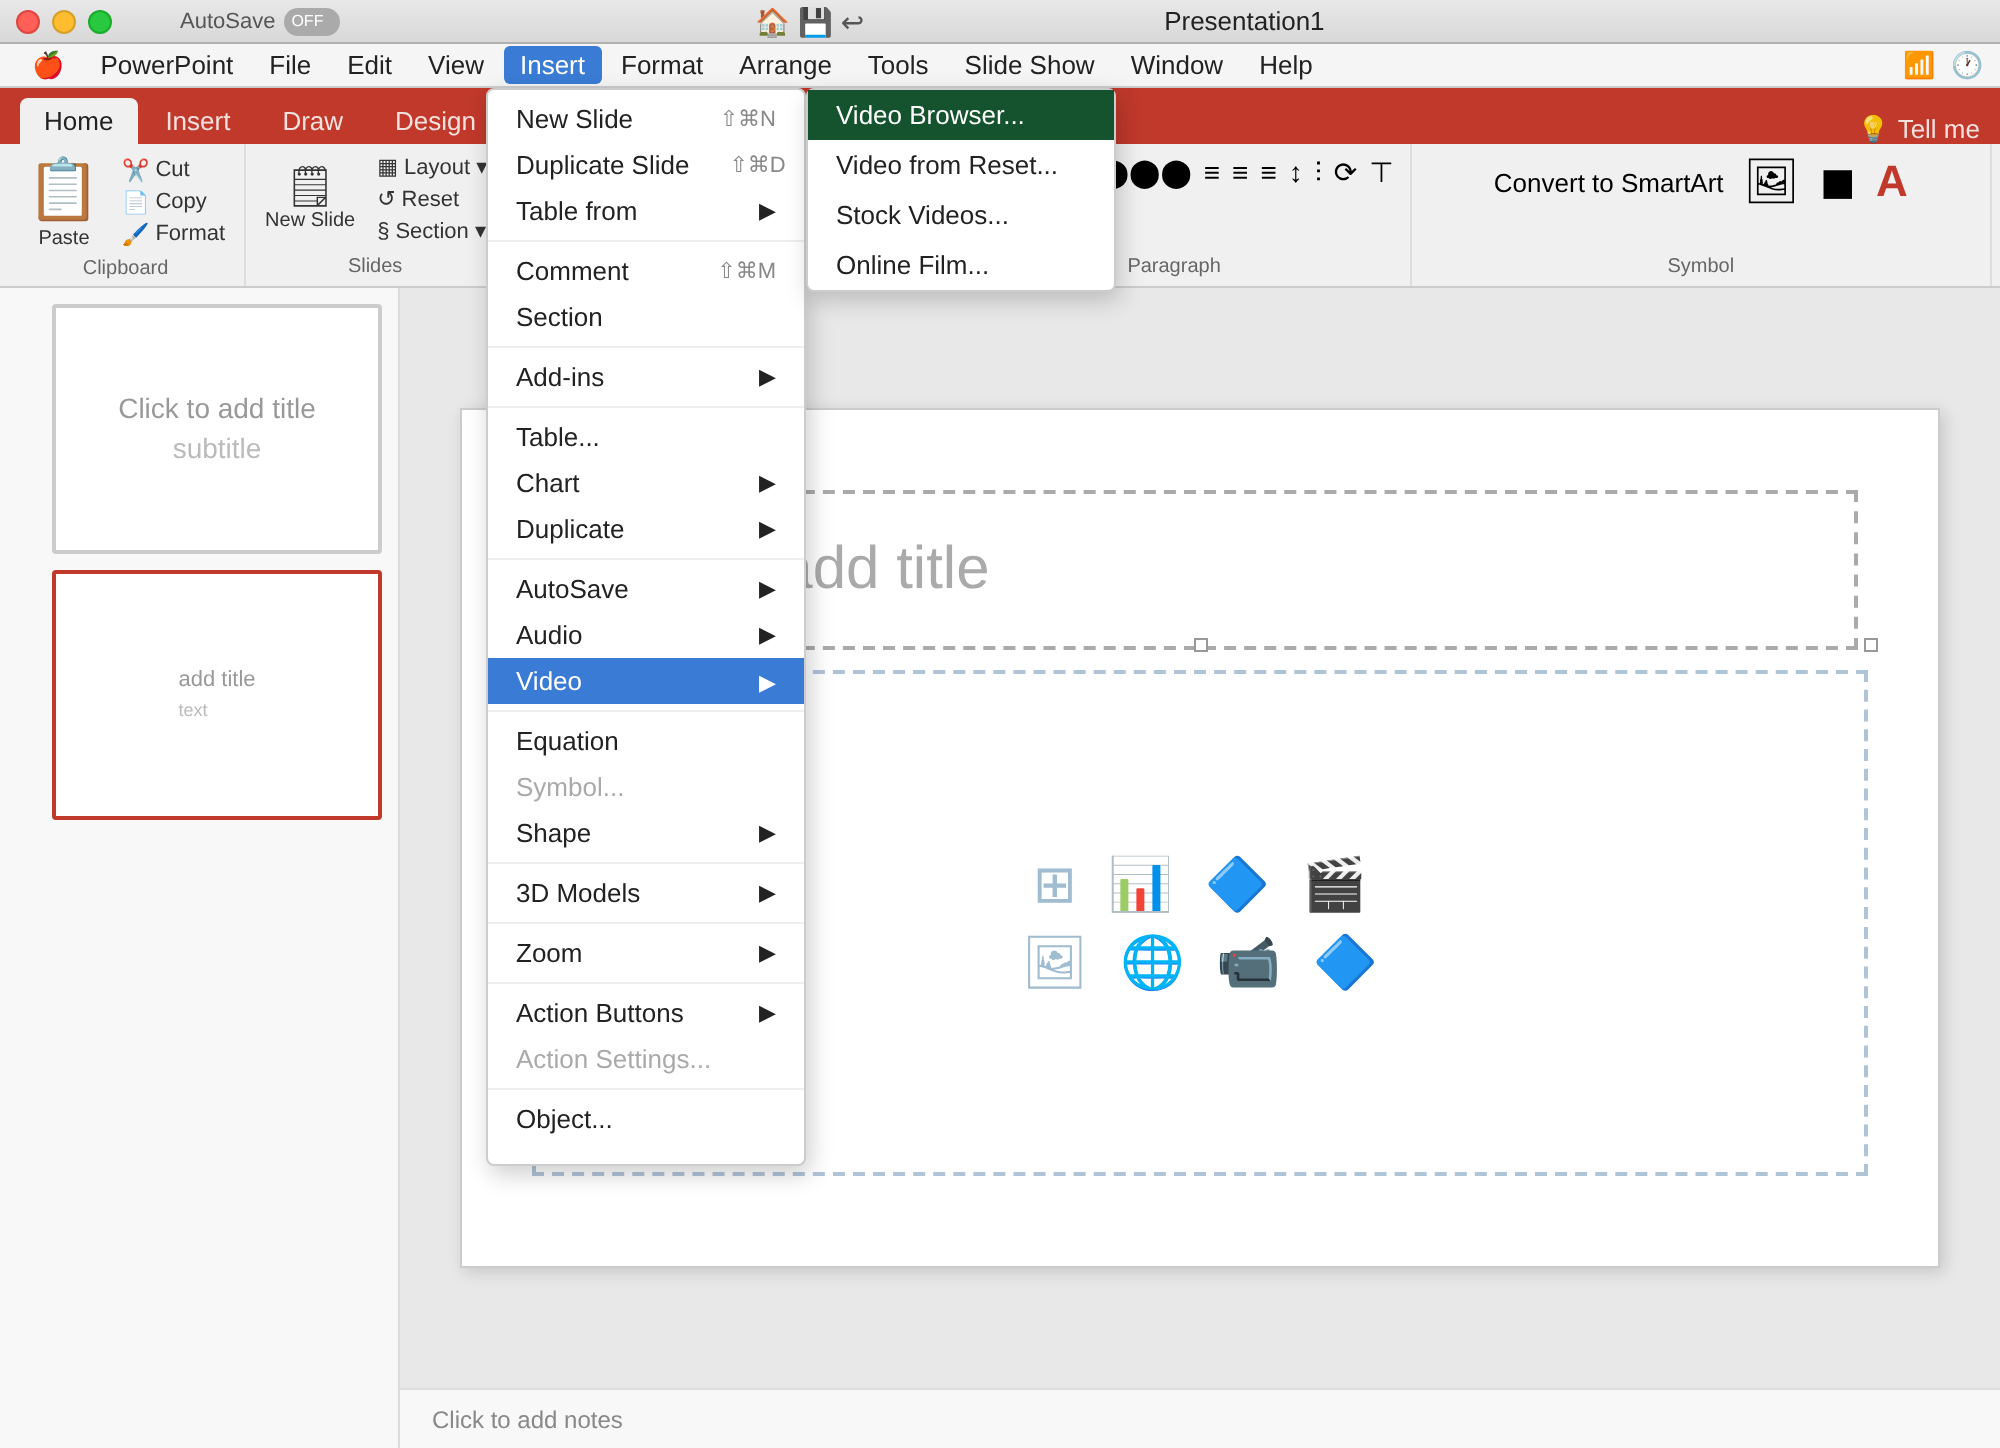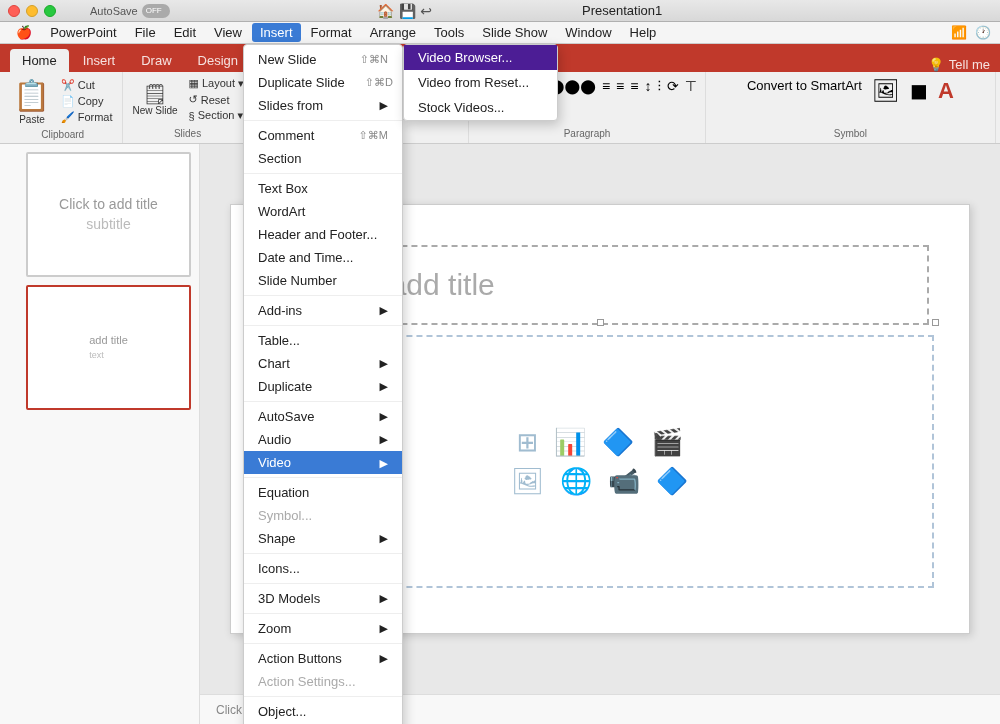--- a/index.html
+++ b/index.html
@@ -66,21 +66,21 @@
 
     .menu-section { border-bottom: 1px solid #eee; padding: 3px 0; }
     .menu-section:last-child { border-bottom: none; }
     .menu-row { display: flex; align-items: center; padding: 4px 14px; cursor: pointer; font-size: 13px; color: #222; white-space: nowrap; position: relative; }
     .menu-row.highlighted { background: #3a7bd5; color: white; align-items: flex-end; }
     .menu-row.disabled { color: #aaa; cursor: default; }
     .menu-row .shortcut { margin-left: auto; font-size: 11px; color: #888; padding-left: 20px; }
     .menu-row .arrow { margin-left: auto; font-size: 11px; }
     .menu-row.highlighted .arrow { color: white; }
     .submenu-item { display: flex; align-items: center; padding: 5px 14px; cursor: pointer; font-size: 13px; color: #222; }
-    .submenu-item.first { background: #4c1d95; color: white; }
+    .submenu-item.first { background: #14532d; color: white; }
   </style>
 </head>
 <body>
 
 <div id="title-bar">
   <div class="traffic-lights">
     <div class="traffic-light tl-close"></div>
     <div class="traffic-light tl-min"></div>
     <div class="traffic-light tl-max"></div>
   </div>
@@ -211,21 +211,21 @@
       <span style="cursor:pointer; font-size:14px; padding:2px;">≡</span>
       <span style="cursor:pointer; font-size:14px; padding:2px;">↕</span>
       <span style="cursor:pointer; font-size:14px; padding:2px;">⫶</span>
       <span style="cursor:pointer; font-size:14px; padding:2px;">⟳</span>
       <span style="cursor:pointer; font-size:14px; padding:2px;">⊤</span>
     </div>
     <div class="ribbon-group-label">Paragraph</div>
   </div>
 
   <div class="ribbon-group" style="flex:1;">
-    <div style="display:flex; gap:6px;">
+    <div style="display:flex; align-items:center; gap:6px;">
       <span style="cursor:pointer; padding:2px;">Convert to SmartArt</span>
       <span style="cursor:pointer; font-size:22px; padding:2px;">🖼</span>
       <span style="cursor:pointer; font-size:22px; padding:2px;">◼</span>
       <span style="cursor:pointer; font-size:22px; padding:2px; font-weight:bold; color:#c0392b;">A</span>
     </div>
     <div class="ribbon-group-label">Symbol</div>
   </div>
 </div>
 
 <div id="main">
@@ -316,52 +316,35 @@
     <div class="menu-section">
       <div class="menu-row">
         <span>New Slide</span>
         <span class="shortcut">⇧⌘N</span>
       </div>
       <div class="menu-row">
         <span>Duplicate Slide</span>
         <span class="shortcut">⇧⌘D</span>
       </div>
       <div class="menu-row">
-        <span>Slides from</span>
+        <span>Table from</span>
         <span class="arrow">▶</span>
       </div>
     </div>
 
     <div class="menu-section">
       <div class="menu-row">
         <span>Comment</span>
         <span class="shortcut">⇧⌘M</span>
       </div>
       <div class="menu-row">
         <span>Section</span>
       </div>
     </div>
 
-    <div class="menu-section">
-      <div class="menu-row">
-        <span>Text Box</span>
-      </div>
-      <div class="menu-row">
-        <span>WordArt</span>
-      </div>
-      <div class="menu-row">
-        <span>Header and Footer...</span>
-      </div>
-      <div class="menu-row">
-        <span>Date and Time...</span>
-      </div>
-      <div class="menu-row">
-        <span>Slide Number</span>
-      </div>
-    </div>
 
     <div class="menu-section">
       <div class="menu-row">
         <span>Add-ins</span>
         <span class="arrow">▶</span>
       </div>
     </div>
 
     <div class="menu-section">
       <div class="menu-row">
@@ -398,25 +381,20 @@
       </div>
       <div class="menu-row disabled">
         <span>Symbol...</span>
       </div>
       <div class="menu-row">
         <span>Shape</span>
         <span class="arrow">▶</span>
       </div>
     </div>
 
-    <div class="menu-section">
-      <div class="menu-row">
-        <span>Icons...</span>
-      </div>
-    </div>
 
     <div class="menu-section">
       <div class="menu-row">
         <span>3D Models</span>
         <span class="arrow">▶</span>
       </div>
     </div>
 
     <div class="menu-section">
       <div class="menu-row">
@@ -449,15 +427,18 @@
   <div id="video-submenu">
     <div class="submenu-item first">
       <span>Video Browser...</span>
     </div>
     <div class="submenu-item">
       <span>Video from Reset...</span>
     </div>
     <div class="submenu-item">
       <span>Stock Videos...</span>
     </div>
+    <div class="submenu-item">
+      <span>Online Film...</span>
+    </div>
   </div>
 
 </div>
 
 </body></html>

